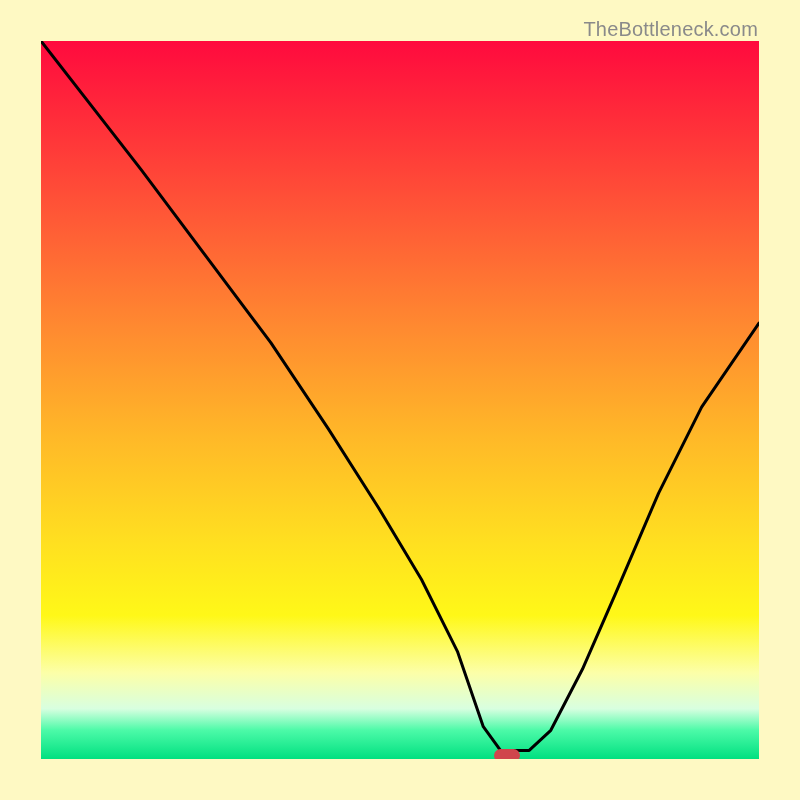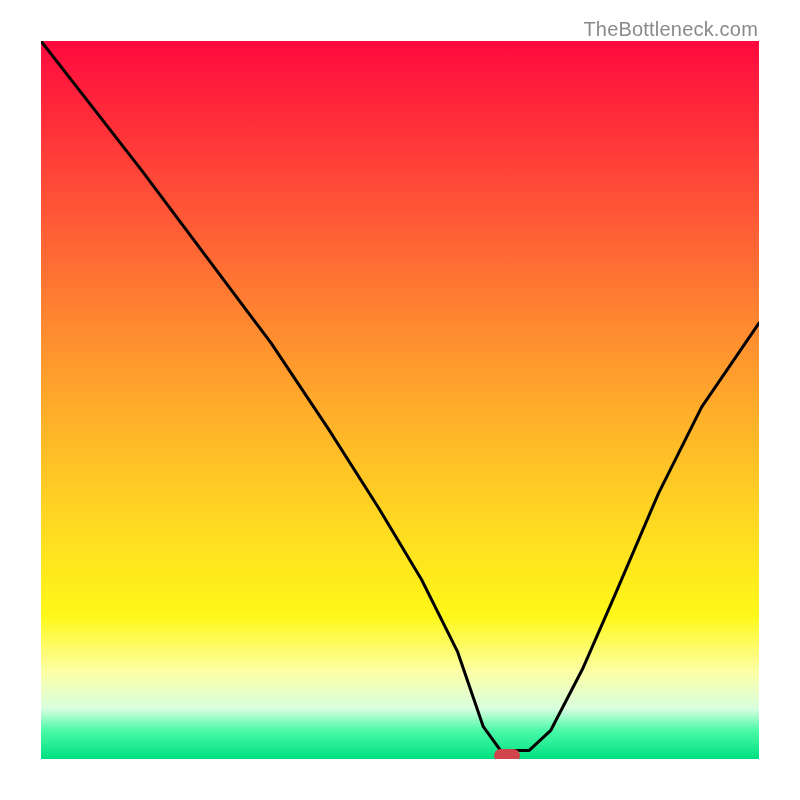--- a/index.html
+++ b/index.html
@@ -1,16 +1,16 @@
 <!DOCTYPE html>
 <html><head>
 <meta charset="utf-8">
 <style>
   html,body{margin:0;padding:0;width:800px;height:800px;background:#000;}
-  .frame{position:absolute;left:0;top:0;width:800px;height:800px;background:#ffffff;}
+  .frame{position:absolute;left:0;top:0;width:800px;height:800px;background:#fef9c3;}
   .plot{position:absolute;left:41px;top:41px;width:718px;height:718px;overflow:hidden;}
   .grad{position:absolute;left:0;top:0;width:718px;height:718px;
         background:linear-gradient(to bottom,
           #ff0a3e 0%,
           #ff2a3a 10%,
           #ff5a36 25%,
           #ff8a30 40%,
           #ffb828 55%,
           #ffe020 70%,
           #fff818 80%,

